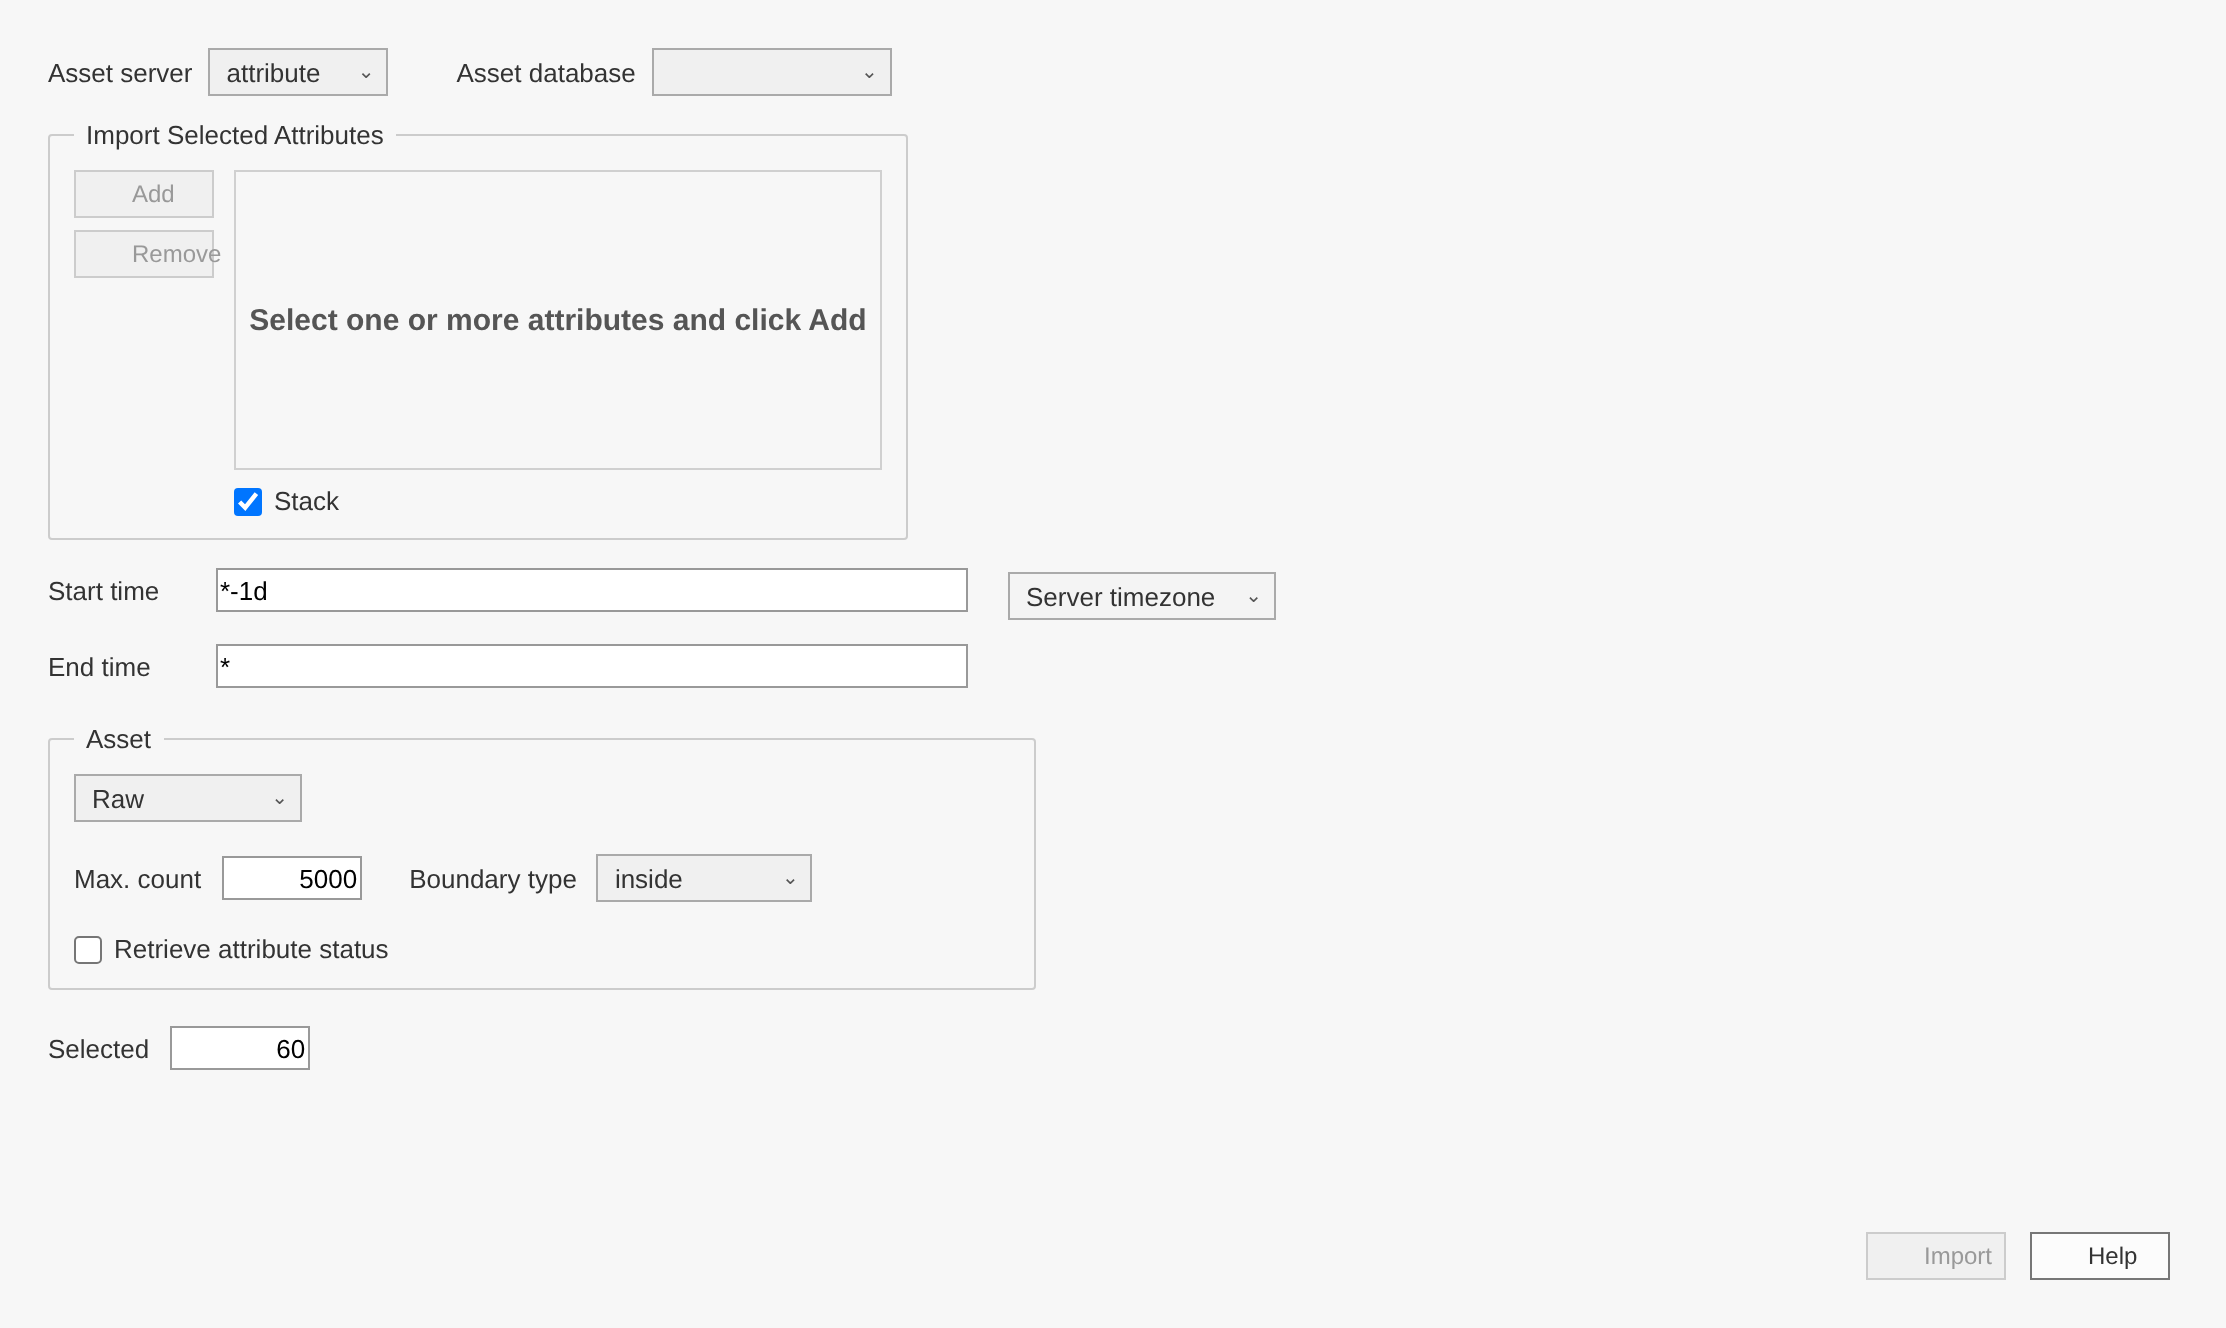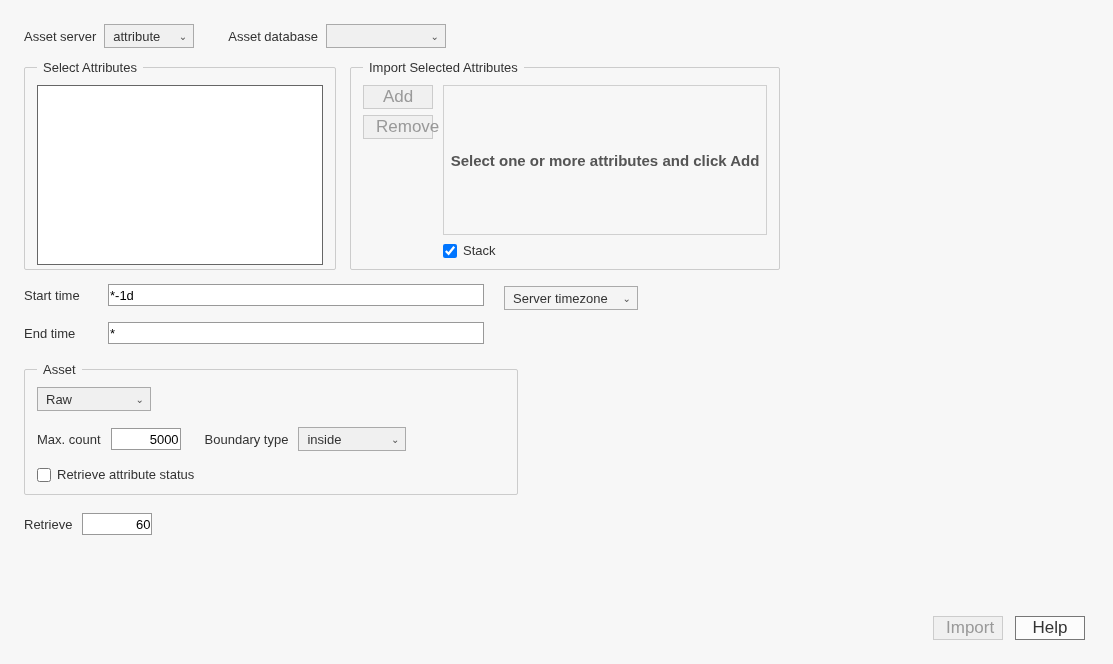--- a/index.html
+++ b/index.html
@@ -83,23 +83,23 @@
     font-family: inherit;
     font-size: 13px;
   }
   input[type="checkbox"] {
     width: 14px; height: 14px; margin: 0;
   }
   .btn {
     background: #fcfcfc;
     border: 1px solid #aaa;
     height: 24px;
-    padding: 0 12px;
+    padding: 0 28px;
     font-family: inherit;
-    font-size: 17px;
+    font-size: 12px;
     cursor: pointer;
     color: #333;
   }
   .btn:disabled {
     color: #999;
     background: #f0f0f0;
     border-color: #ccc;
     cursor: default;
   }
   .btn.highlight { border-color: #777; }
@@ -138,24 +138,20 @@
   </div>
   <span style="width:18px"></span>
   <span class="label">Asset database</span>
   <div class="combo empty" style="width:120px">
     <span class="val"></span>
     <span class="chev">⌄</span>
   </div>
 </div>
 
 <div class="middle-row">
-  <fieldset class="select-attrs-fs">
-    <legend>Select Attributes</legend>
-    <div class="attr-list"></div>
-  </fieldset>
 
   <fieldset class="import-attrs-fs">
     <legend>Import Selected Attributes</legend>
     <div class="import-body">
       <div class="import-top">
         <div class="import-btns">
           <button class="btn" disabled="">Add</button>
           <button class="btn" disabled="">Remove</button>
         </div>
         <div class="import-msgbox">Select one or more attributes and click Add</div>
@@ -201,20 +197,20 @@
       </div>
     </div>
     <div class="series-row4">
       <input type="checkbox" style="">
       <span>Retrieve attribute status</span>
     </div>
   </div>
 </fieldset>
 
 <div class="row" style="gap:10px;">
-  <span class="label">Retrieve</span>
+  <span class="label">Selected</span>
   <input type="text" class="num-right" style="width: 70px;" value="60">
 </div>
 
 <div class="bottom-buttons">
   <button class="btn" disabled="" style="width:70px">Import</button>
   <button class="btn highlight" style="width:70px">Help</button>
 </div>
 
 </body></html>

